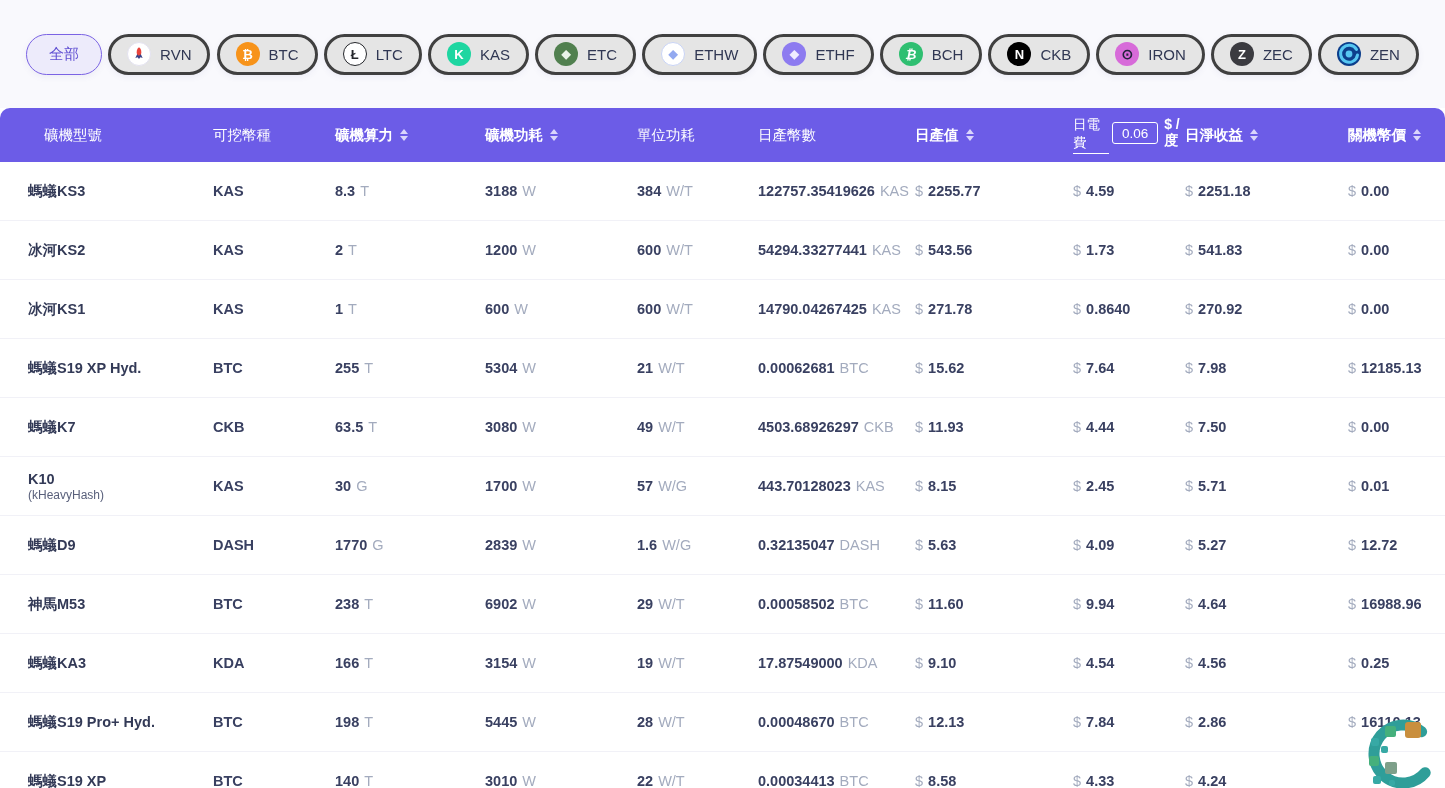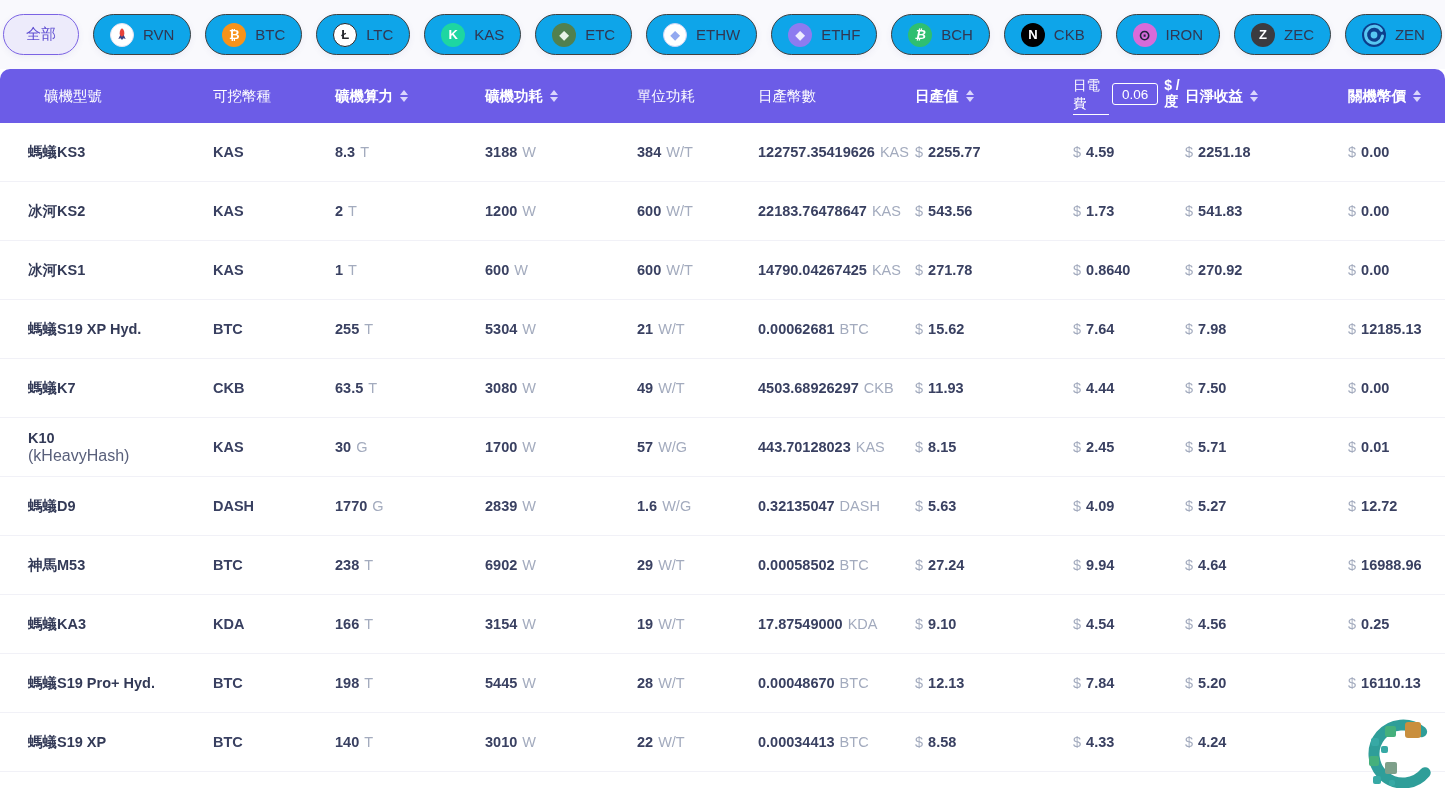--- a/index.html
+++ b/index.html
@@ -5,35 +5,35 @@
   * { box-sizing: border-box; margin: 0; padding: 0; }
   html,body { width:1445px; height:788px; overflow:hidden; }
   body {
     font-family: "Liberation Sans", sans-serif;
     background:#fff;
     position:relative;
     color:#394061;
   }
   
   .topbar {
-    height:69px;
+    height:108px;
     background:#f9f9fd;
     display:flex;
     align-items:center;
     justify-content:space-between;
-    padding:0 3px;
+    padding:0 26px;
   }
   .chip {
     display:inline-flex;
     align-items:center;
     gap:9px;
     height:41px;
     padding:0 16px;
-    background:#0ea5e9;
-    border:1px solid #404040;
+    background:#e5e5e5;
+    border:3px solid #404040;
     border-radius:21px;
     box-shadow:0 2px 6px rgba(90,90,150,0.08);
     font-size:15px;
     color:#303753;
     cursor:pointer;
     white-space:nowrap;
   }
   .chip.selected {
     background:#edebfb;
     border:1.5px solid #7b63e4;
@@ -105,21 +105,21 @@
     display:grid;
     grid-template-columns:var(--cols);
     align-items:center;
     border-bottom:1px solid #f1f1f7;
     font-size:14.5px;
     background:#fff;
   }
   .cell { display:flex; align-items:baseline; gap:5px; }
   .cell.c1 { padding-left:28px; flex-direction:column; align-items:flex-start; gap:1px; justify-content:center; }
   .model { font-weight:700; color:#333a57; }
-  .model-sub { font-size:16px; color:#59607b; }
+  .model-sub { font-size:12px; color:#59607b; }
   .coin { color:#394061; font-weight:700; }
   .num { color:#394061; font-weight:700; }
   .unit { color:#a3abbe; font-weight:400; }
   .cur { color:#a3abbe; }
 
   
   .watermark {
     position:absolute;
     right:2px;
     bottom:-6px;
@@ -307,21 +307,21 @@
     </div>
     <div class="cell">
       <span class="num">1200</span>
       <span class="unit">W</span>
     </div>
     <div class="cell">
       <span class="num">600</span>
       <span class="unit">W/T</span>
     </div>
     <div class="cell">
-      <span class="num">22183.76478647</span>
+      <span class="num">54294.33277441</span>
       <span class="unit">KAS</span>
     </div>
     <div class="cell">
       <span class="cur">$</span>
       <span class="num">543.56</span>
     </div>
     <div class="cell">
       <span class="cur">$</span>
       <span class="num">1.73</span>
     </div>
@@ -558,21 +558,21 @@
     <div class="cell">
       <span class="num">29</span>
       <span class="unit">W/T</span>
     </div>
     <div class="cell">
       <span class="num">0.00058502</span>
       <span class="unit">BTC</span>
     </div>
     <div class="cell">
       <span class="cur">$</span>
-      <span class="num">27.24</span>
+      <span class="num">11.60</span>
     </div>
     <div class="cell">
       <span class="cur">$</span>
       <span class="num">9.94</span>
     </div>
     <div class="cell">
       <span class="cur">$</span>
       <span class="num">4.64</span>
     </div>
     <div class="cell">
@@ -648,21 +648,21 @@
     <div class="cell">
       <span class="cur">$</span>
       <span class="num">12.13</span>
     </div>
     <div class="cell">
       <span class="cur">$</span>
       <span class="num">7.84</span>
     </div>
     <div class="cell">
       <span class="cur">$</span>
-      <span class="num">5.20</span>
+      <span class="num">2.86</span>
     </div>
     <div class="cell">
       <span class="cur">$</span>
       <span class="num">16110.13</span>
     </div>
   </div>
     <div class="trow">
     <div class="cell c1">
       <span class="model">螞蟻S19 XP</span>
 

